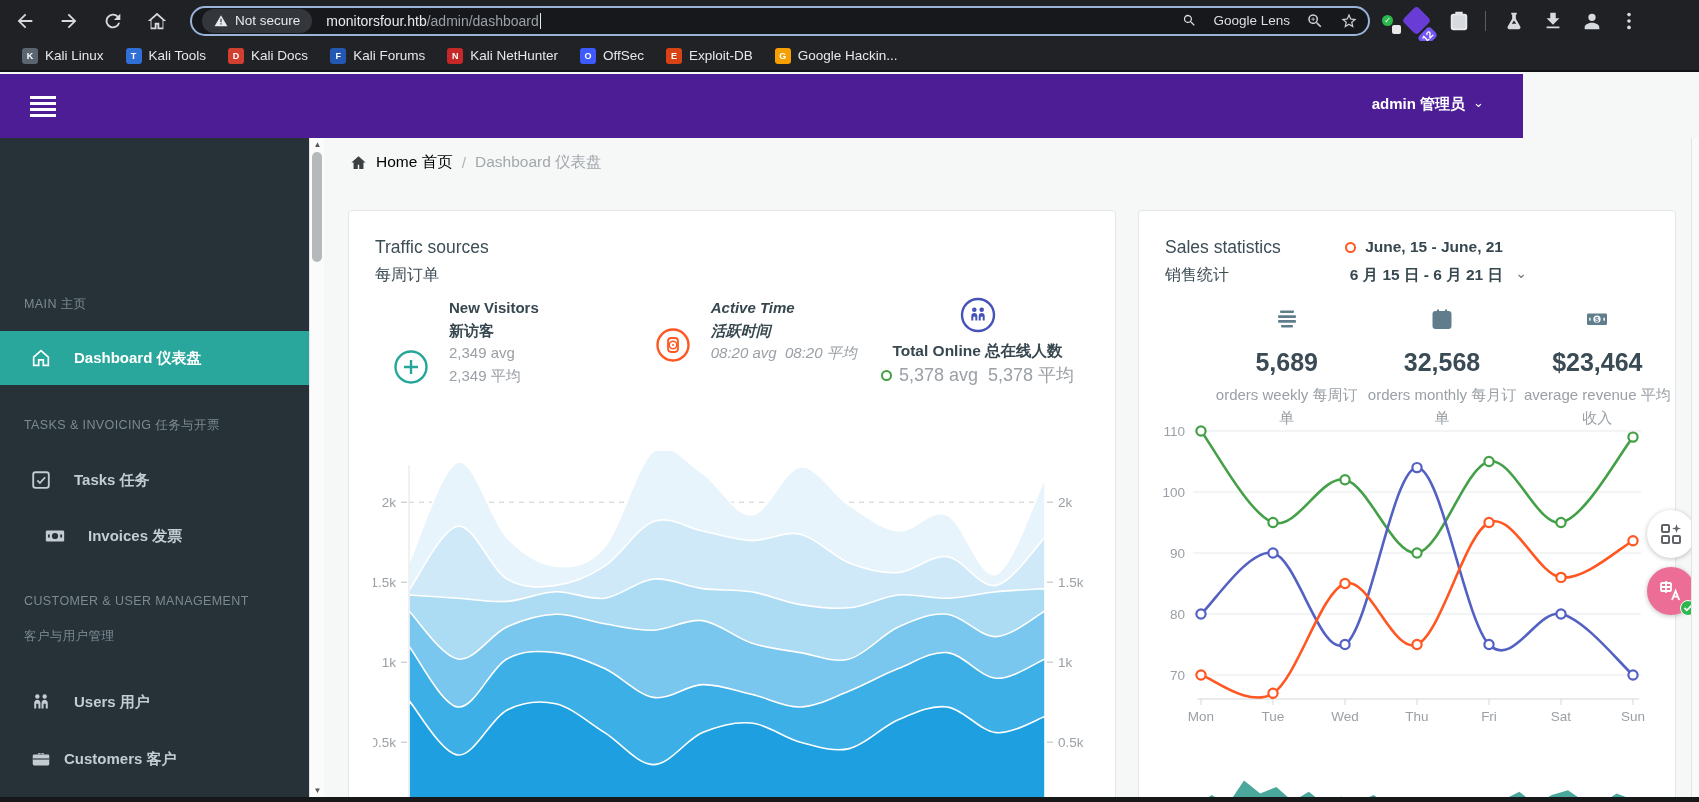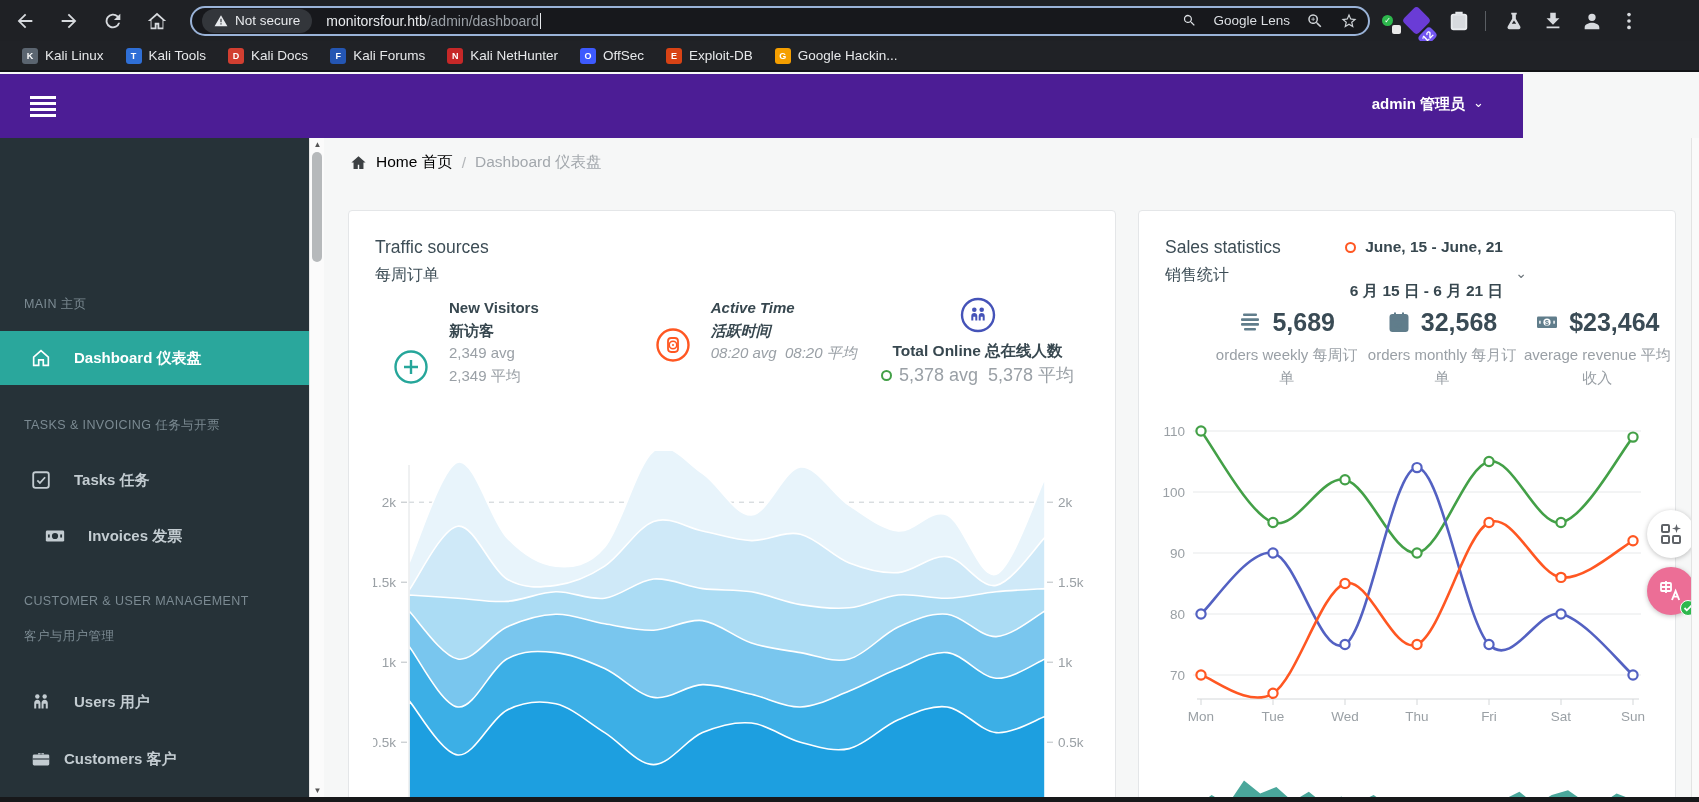--- a/index.html
+++ b/index.html
@@ -78,28 +78,28 @@
   .val-gray{color:#9aa0a6;}
   #tstat-online{margin-left:auto;margin-right:4px;width:215px;text-align:center;}
   #tstat-online .ring36{margin:0 auto;}
   #online-avg{display:flex;align-items:center;justify-content:center;gap:7px;}
   
   #traffic-svg{position:absolute;left:24px;top:240px;}
   .tick{fill:#9aa0a5;font-size:13.5px;font-family:"Liberation Sans",sans-serif;}
   
   #date-range{position:absolute;right:172px;top:24px;text-align:right;color:#37474f;font-size:15.5px;font-weight:bold;}
   #date-line1{display:flex;align-items:center;gap:9px;justify-content:flex-end;line-height:24px;}
-  #date-line2{line-height:24px;margin-top:20px;}
+  #date-line2{line-height:24px;margin-top:4px;}
   #date-chev{position:absolute;right:-24px;top:30px;color:#6d767c;font-size:14px;font-weight:normal;}
   .ring10{width:11px;height:11px;border:2.5px solid #ff5722;border-radius:50%;box-sizing:border-box;}
   .ring10g{width:11px;height:11px;border:2px solid #43a047;border-radius:50%;box-sizing:border-box;}
   #sales-stats{position:absolute;left:26px;right:0;top:96px;display:flex;padding-left:44px;}
   .sstat{flex:1;text-align:center;}
-  .sstat .valrow{display:flex;align-items:center;justify-content:center;gap:10px;color:#3a4b55;
-                 font-size:25px;font-weight:bold;line-height:30px;}
+  .sstat .valrow{display:flex;align-items:center;justify-content:center;gap:16px;color:#3a4b55;
+                 font-size:25px;font-weight:bold;line-height:30px;flex-direction:column;}
   .sstat .valrow svg{width:24px;height:24px;fill:#607d8b;}
   .sstat .slab{margin:6px auto 0;width:152px;color:#9aa0a6;font-size:15px;line-height:23px;}
   #lines-svg{position:absolute;left:14px;top:202px;}
   #spark-svg{position:absolute;left:24px;top:560px;}
   
   .float-btn{position:absolute;width:48px;height:48px;border-radius:50%;box-shadow:0 1px 5px rgba(0,0,0,.25);
              display:flex;align-items:center;justify-content:center;cursor:pointer;}
   #btn-region{left:1323px;top:372px;background:#fff;}
   #btn-translate{left:1323px;top:429px;background:#ec6e96;}
   #page-scrollbar{left:1691px;top:138px;width:8px;height:659px;background:#fafafa;border-left:1px solid #e3e3e3;box-sizing:border-box;}

